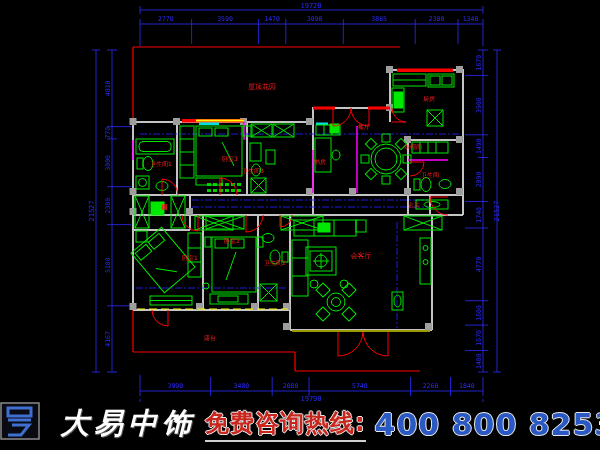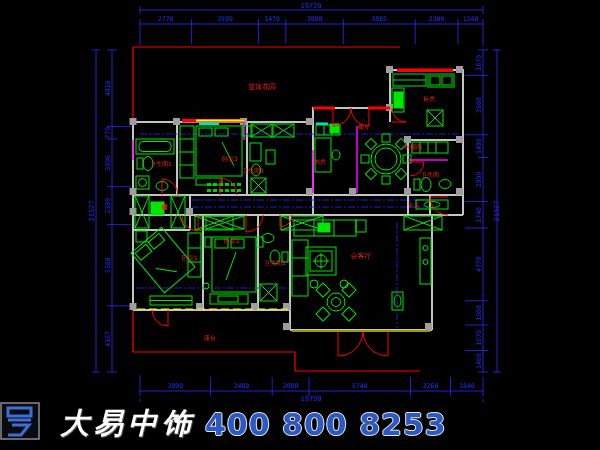--- a/index.html
+++ b/index.html
@@ -341,14 +341,15 @@
 <div class="footer">
   <svg class="logo-box" width="40" height="38" viewBox="0 0 40 38">
     <rect x="1" y="1" width="38" height="36" fill="#0a0a12" stroke="#8a8a8a" stroke-width="1.5"></rect>
     <g stroke="#3f6fd0" stroke-width="3" fill="none">
       <rect x="8" y="6" width="23" height="8"></rect>
       <path d="M8,18 H31"></path>
       <path d="M12,23 H29 L21,33 H8"></path>
     </g>
   </svg>
   <span class="brand">大易中饰</span>
+  <span class="hotline">免费咨询热线:</span>
   <span class="phone">400 800 8253</span>
 </div>
 
 </body></html>

